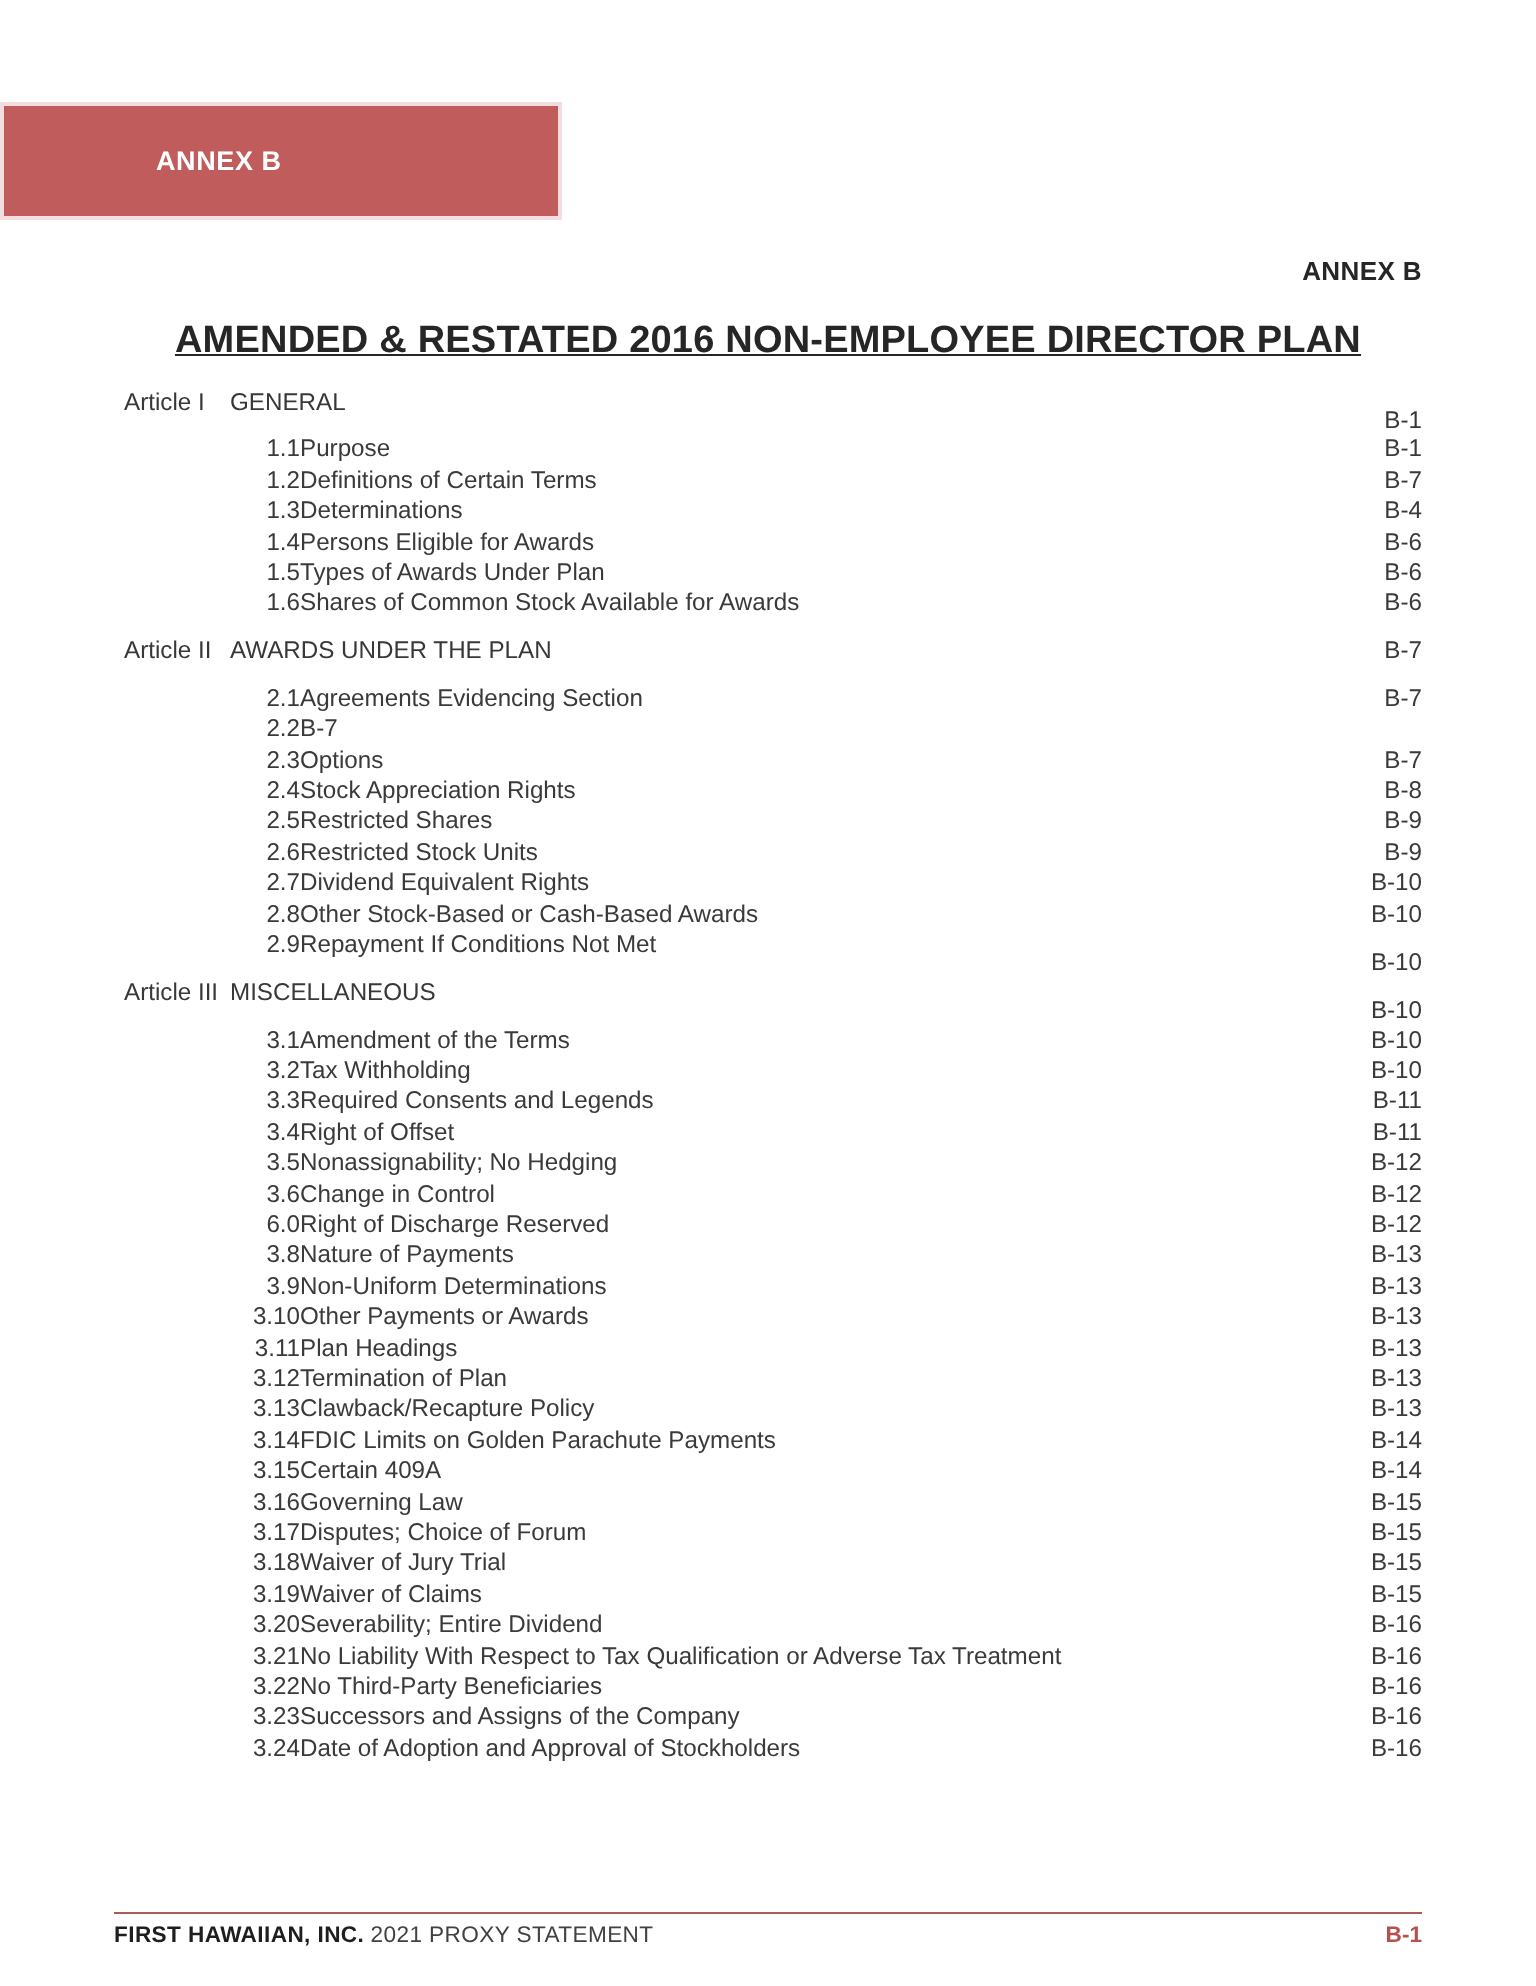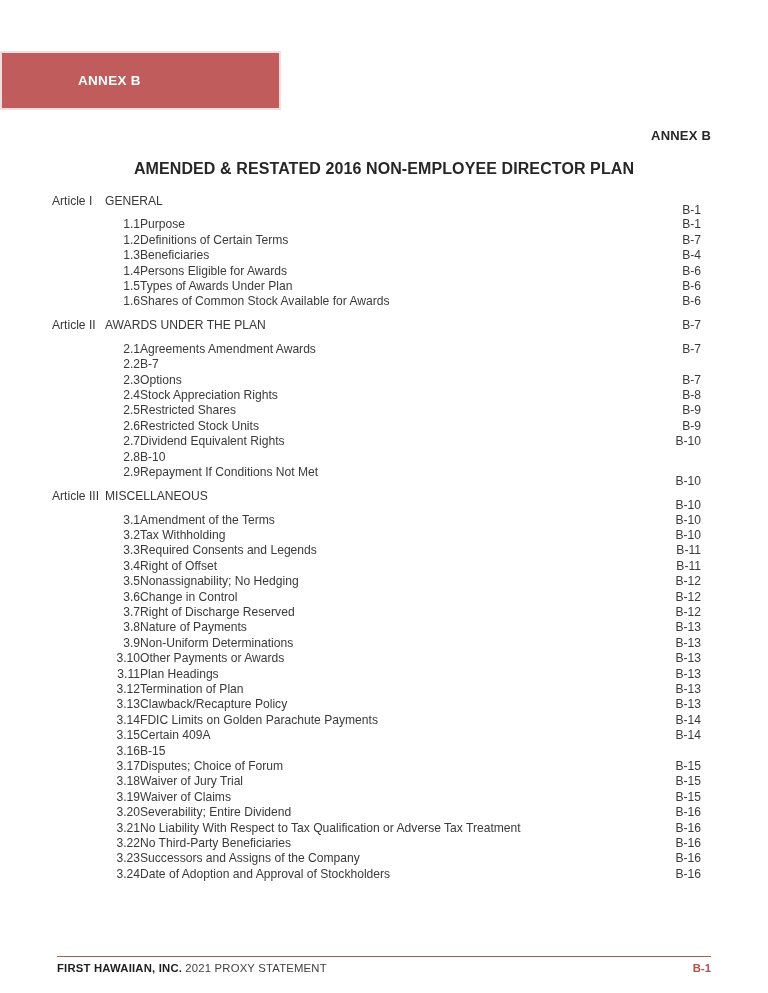--- a/index.html
+++ b/index.html
@@ -12,24 +12,25 @@
     color:#fff;font-weight:bold;font-size:13.5px;letter-spacing:.3px;
     line-height:55px;padding-left:76px;box-sizing:border-box;
     outline:2px solid #f2dede;
   }
   .annex-right{
     position:absolute;top:128px;right:57px;
     font-weight:bold;font-size:13px;color:#262626;letter-spacing:.2px;
   }
   .title{
     position:absolute;top:160px;left:0;right:0;margin:0;
-    text-align:center;font-size:16px;font-weight:bold;color:#262626;
+    text-align:center;font-size:19px;font-weight:bold;color:#262626;
     letter-spacing:.1px;
-  }
-  .toc{position:absolute;top:194px;left:52px;width:649px;}
+    text-decoration:underline;
+  }
+  .toc{position:absolute;top:194px;left:62px;width:649px;}
   .toc-row{display:flex;align-items:baseline;font-size:12.1px;line-height:15.4px;}
   .article-row{margin-bottom:8px;color:#383838;}
   .article-row.gap-top{margin-top:8.6px;}
   .article-row .col-label{width:53px;flex:none;}
   .item-row{padding-left:26px;}
   .item-row .col-num{width:62px;flex:none;text-align:right;}
   .col-title{flex:1;min-width:0;white-space:nowrap;}
   .col-page{flex:none;text-align:right;white-space:nowrap;}
   .page-below{position:relative;top:9px;}
   .footer{
@@ -65,21 +66,21 @@
       <span class="col-title">Purpose</span>
       <span class="col-page">B-1</span>
     </div>
     <div class="toc-row item-row">
       <span class="col-num">1.2</span>
       <span class="col-title">Definitions of Certain Terms</span>
       <span class="col-page">B-7</span>
     </div>
     <div class="toc-row item-row">
       <span class="col-num">1.3</span>
-      <span class="col-title">Beneficiaries</span>
+      <span class="col-title">Determinations</span>
       <span class="col-page">B-4</span>
     </div>
     <div class="toc-row item-row">
       <span class="col-num">1.4</span>
       <span class="col-title">Persons Eligible for Awards</span>
       <span class="col-page">B-6</span>
     </div>
     <div class="toc-row item-row">
       <span class="col-num">1.5</span>
       <span class="col-title">Types of Awards Under Plan</span>
@@ -90,21 +91,21 @@
       <span class="col-title">Shares of Common Stock Available for Awards</span>
       <span class="col-page">B-6</span>
     </div>
     <div class="toc-row article-row gap-top">
       <span class="col-label">Article II</span>
       <span class="col-title">AWARDS UNDER THE PLAN</span>
       <span class="col-page">B-7</span>
     </div>
     <div class="toc-row item-row">
       <span class="col-num">2.1</span>
-      <span class="col-title">Agreements Amendment Awards</span>
+      <span class="col-title">Agreements Evidencing Section</span>
       <span class="col-page">B-7</span>
     </div>
     <div class="toc-row item-row">
       <span class="col-num">2.2</span>
       <span class="col-page">B-7</span>
     </div>
     <div class="toc-row item-row">
       <span class="col-num">2.3</span>
       <span class="col-title">Options</span>
       <span class="col-page">B-7</span>
@@ -124,20 +125,21 @@
       <span class="col-title">Restricted Stock Units</span>
       <span class="col-page">B-9</span>
     </div>
     <div class="toc-row item-row">
       <span class="col-num">2.7</span>
       <span class="col-title">Dividend Equivalent Rights</span>
       <span class="col-page">B-10</span>
     </div>
     <div class="toc-row item-row">
       <span class="col-num">2.8</span>
+      <span class="col-title">Other Stock-Based or Cash-Based Awards</span>
       <span class="col-page">B-10</span>
     </div>
     <div class="toc-row item-row">
       <span class="col-num">2.9</span>
       <span class="col-title">Repayment If Conditions Not Met</span>
       <span class="col-page page-below">B-10</span>
     </div>
     <div class="toc-row article-row gap-top">
       <span class="col-label">Article III</span>
       <span class="col-title">MISCELLANEOUS</span>
@@ -167,21 +169,21 @@
       <span class="col-num">3.5</span>
       <span class="col-title">Nonassignability; No Hedging</span>
       <span class="col-page">B-12</span>
     </div>
     <div class="toc-row item-row">
       <span class="col-num">3.6</span>
       <span class="col-title">Change in Control</span>
       <span class="col-page">B-12</span>
     </div>
     <div class="toc-row item-row">
-      <span class="col-num">3.7</span>
+      <span class="col-num">6.0</span>
       <span class="col-title">Right of Discharge Reserved</span>
       <span class="col-page">B-12</span>
     </div>
     <div class="toc-row item-row">
       <span class="col-num">3.8</span>
       <span class="col-title">Nature of Payments</span>
       <span class="col-page">B-13</span>
     </div>
     <div class="toc-row item-row">
       <span class="col-num">3.9</span>
@@ -213,20 +215,21 @@
       <span class="col-title">FDIC Limits on Golden Parachute Payments</span>
       <span class="col-page">B-14</span>
     </div>
     <div class="toc-row item-row">
       <span class="col-num">3.15</span>
       <span class="col-title">Certain 409A</span>
       <span class="col-page">B-14</span>
     </div>
     <div class="toc-row item-row">
       <span class="col-num">3.16</span>
+      <span class="col-title">Governing Law</span>
       <span class="col-page">B-15</span>
     </div>
     <div class="toc-row item-row">
       <span class="col-num">3.17</span>
       <span class="col-title">Disputes; Choice of Forum</span>
       <span class="col-page">B-15</span>
     </div>
     <div class="toc-row item-row">
       <span class="col-num">3.18</span>
       <span class="col-title">Waiver of Jury Trial</span>

